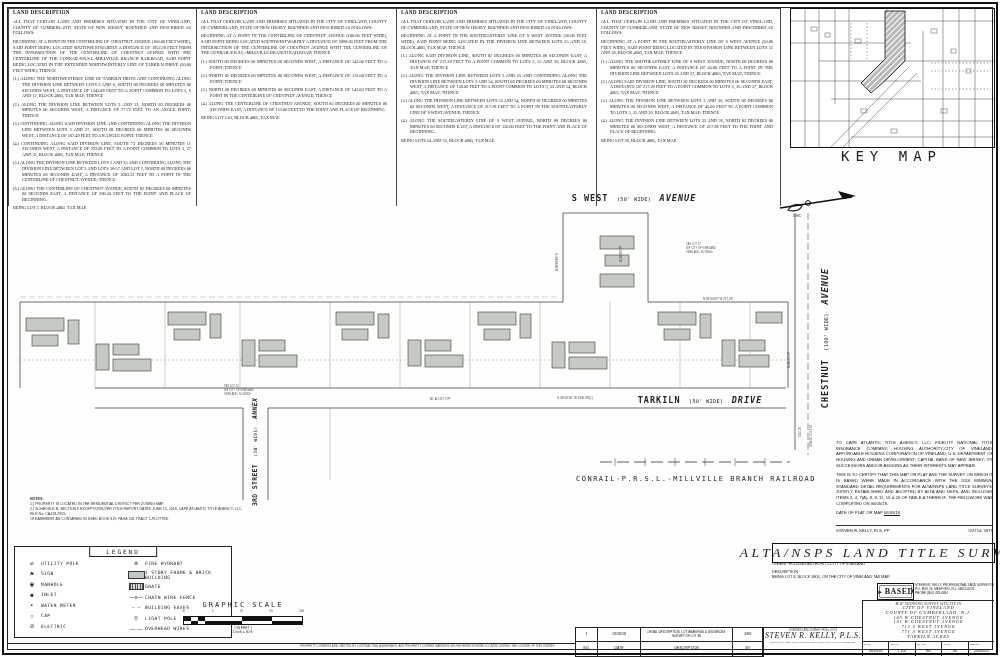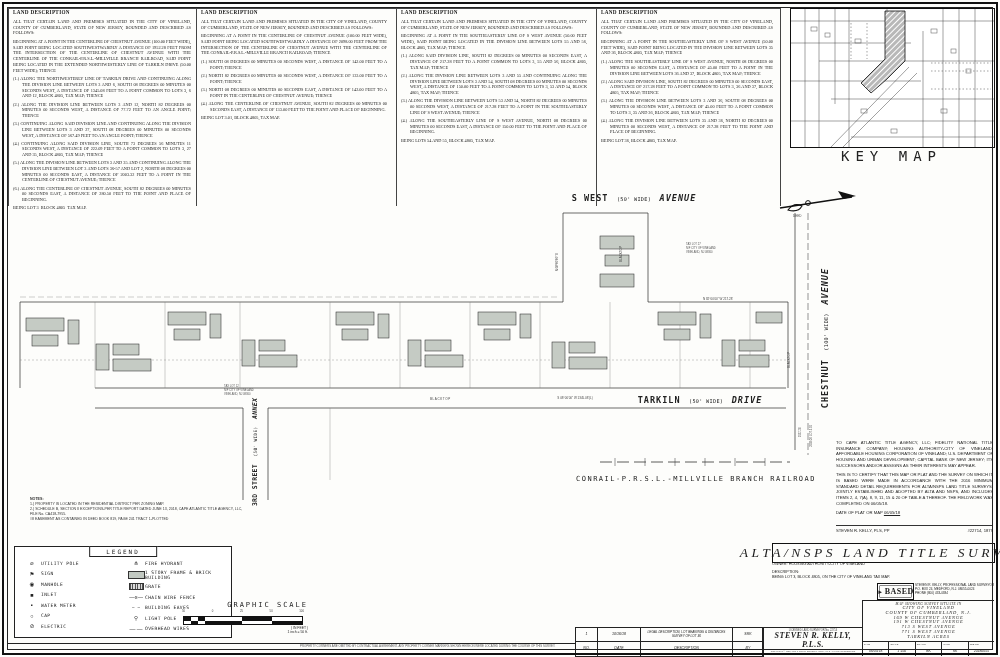--- a/index.html
+++ b/index.html
@@ -37,21 +37,21 @@
   .legend-title{position:absolute;left:50%;top:-1px;transform:translateX(-50%);border:0.8px solid #222;background:#fff;padding:1px 16px;font-family:"DejaVu Sans Mono",monospace;font-size:6px;letter-spacing:2px;}
   .lg-cols{display:flex;padding:11px 6px 2px 8px;gap:6px;}
   .lg-col{flex:1;}
   .lg-row{display:flex;align-items:center;height:10.5px;}
   .lg-ic{width:18px;text-align:center;font-size:5.5px;flex:none;color:#222;}
   .lg-lb{font-family:"DejaVu Sans Mono",monospace;font-size:4.6px;letter-spacing:0.4px;color:#222;line-height:1.1;}
   .sw-bldg{display:inline-block;width:15px;height:6px;background:#c2c9c2;border:0.6px solid #333;}
   .sw-grate{display:inline-block;width:13px;height:5px;border:0.6px solid #333;background:repeating-linear-gradient(90deg,#555 0 1px,#ddd 1px 2.5px);}
 
   
-  .gscale{position:absolute;left:178px;top:601px;width:130px;text-align:right;}
+  .gscale{position:absolute;left:178px;top:601px;width:130px;text-align:center;}
   .gscale .gt{font-family:"DejaVu Sans Mono",monospace;font-size:7px;letter-spacing:2px;color:#222;}
   .bar{margin:3px auto 0 auto;width:118px;border:0.8px solid #111;height:7px;display:flex;flex-direction:column;}
   .bar .r{display:flex;height:3.5px;}
   .bar .b{background:#111;}
   .bar .w{background:#fff;}
   .ticks{display:flex;justify-content:space-between;width:122px;margin:0 auto;font-size:2.8px;color:#444;}
   .gscale .ft{font-size:3.4px;margin-top:1px;color:#222;}
   .gscale .inch{font-size:3.4px;color:#222;}
   .tb-title{position:absolute;left:772px;top:543px;width:221px;height:18px;border:1px solid #111;display:flex;align-items:center;justify-content:center;font-family:"Liberation Serif",serif;font-style:italic;font-size:13.5px;letter-spacing:3.5px;white-space:nowrap;}
   .tb-owner{position:absolute;left:772px;top:562px;width:221px;font-size:3.8px;color:#222;}
@@ -67,21 +67,21 @@
   .infocell:last-child{border-right:none;}
   .infocell .l{font-size:2.4px;color:#444;padding:0.5px 0 0 1px;}
   .infocell .v{font-size:3.4px;text-align:center;flex:1;display:flex;align-items:center;justify-content:center;}
   .revtable{position:absolute;left:575px;top:627px;width:187px;height:28px;border:0.7px solid #222;display:grid;grid-template-columns:22px 43px 92px 30px;grid-template-rows:14px 14px;font-size:3.6px;color:#222;}
   .revtable>div{border-right:0.5px solid #222;border-bottom:0.5px solid #222;display:flex;align-items:center;justify-content:center;text-align:center;line-height:1.1;font-style:italic;}
   .revtable>div:nth-child(4n){border-right:none;}
   .revtable>div:nth-child(n+5){border-bottom:none;}
   .revtable .d2{font-size:3.1px;flex-direction:column;}
   .signbox{position:absolute;left:762px;top:627px;width:100px;height:28px;border-top:0.7px solid #222;border-left:0.7px solid #222;text-align:center;overflow:hidden;}
   .signbox .sa{font-size:2.6px;color:#444;margin-top:1px;}
-  .signbox .sn{font-family:"Liberation Serif",serif;font-weight:bold;font-style:italic;font-size:8px;letter-spacing:0.5px;line-height:1.1;}
+  .signbox .sn{font-family:"Liberation Serif",serif;font-weight:normal;font-style:italic;font-size:8px;letter-spacing:0.5px;line-height:1.1;}
   .signbox .sb{font-size:2.1px;color:#555;}
   .corners-note{position:absolute;left:300px;top:645px;width:262px;font-size:2.9px;line-height:1.3;color:#555;}
   .bottomrule{position:absolute;left:8px;top:643px;width:567px;height:0;border-top:0.7px solid #222;}
 
   
   svg.plan{position:absolute;left:0;top:0;width:1000px;height:657px;}
   svg text{fill:#222;}
   .stA{font-family:"DejaVu Sans Mono",monospace;font-size:8.5px;font-weight:bold;letter-spacing:1px;}
   .stB{font-family:"DejaVu Sans Mono",monospace;font-size:5.2px;letter-spacing:0.3px;}
   .stIt{font-style:italic;}

